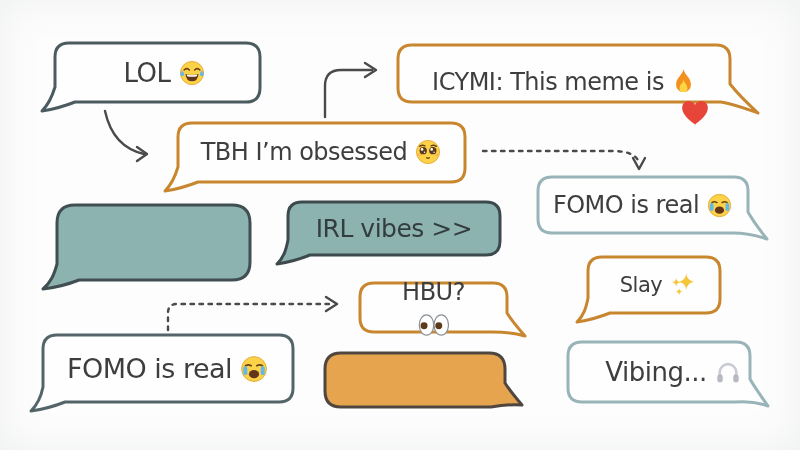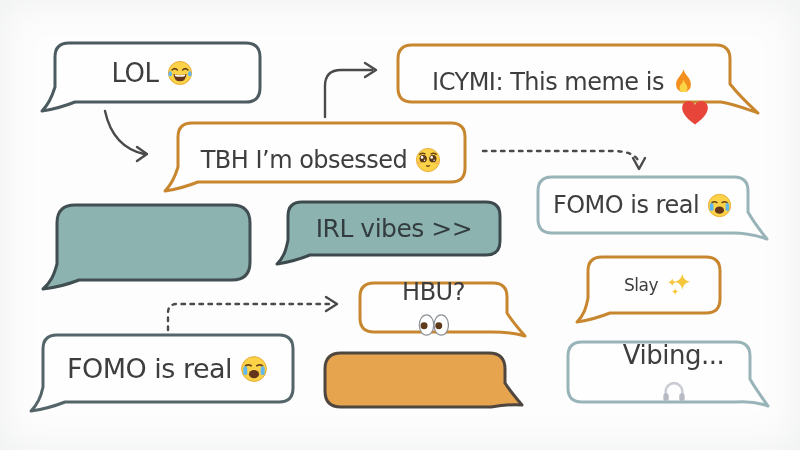--- a/index.html
+++ b/index.html
@@ -62,21 +62,21 @@
           <path d="M633,158 L639,169 L645,158"></path>
         </g>
         <g>
           <path d="M168,330 V313 Q168,304 177,304 H333" stroke-dasharray="3.5 5.5"></path>
           <path d="M326,297 L337,304 L326,311"></path>
         </g>
       </g>
     </g>
   </svg>
 
-  <div class="msg" style="left:50px;top:43px;width:205px;height:59px;font-size:26px;">
+  <div class="msg" style="left:62px;top:43px;width:205px;height:59px;font-size:26px;">
     <span>LOL</span>
     <svg width="28" height="28" viewBox="0 0 32 32">
       <circle cx="16" cy="16" r="13.2" fill="#fcd348" stroke="#e3a62f" stroke-width="1"></circle>
       <path d="M7,12.5 Q10,9.5 13,12.5 M19,12.5 Q22,9.5 25,12.5" fill="none" stroke="#694317" stroke-width="1.8" stroke-linecap="round"></path>
       <path d="M8.5,17 Q16,19.5 23.5,17 Q22.5,25.5 16,25.5 Q9.5,25.5 8.5,17 Z" fill="#63361c"></path>
       <path d="M10,17.8 Q16,19.6 22,17.8 L21.6,19.6 Q16,21 10.4,19.6 Z" fill="#ffffff"></path>
       <path d="M4.5,13.5 Q1.5,17.5 3.5,19.5 Q6.5,20.5 7,17.5 Q7,15 4.5,13.5 Z" fill="#5fb8ee"></path>
       <path d="M27.5,13.5 Q30.5,17.5 28.5,19.5 Q25.5,20.5 25,17.5 Q25,15 27.5,13.5 Z" fill="#5fb8ee"></path>
     </svg>
   </div>
@@ -88,21 +88,21 @@
       <path d="M14,13 C13.5,17.5 9.5,18.5 9.5,23 a4.5,4.5 0 0 0 9,0 C18.5,18.5 15,17.5 14,13 Z" fill="#fbd546"></path>
     </svg>
   </div>
 
   <div class="heart-float">
     <svg width="38" height="34" viewBox="0 0 32 30">
       <path d="M16,27 C7,20.5 3.5,15 5,10 C6.5,5.5 13,4.5 16,9.5 C19,4.5 25.5,5.5 27,10 C28.5,15 25,20.5 16,27 Z" fill="#e8453a"></path>
     </svg>
   </div>
 
-  <div class="msg" style="left:178px;top:123px;width:287px;height:73px;font-size:24px;">
+  <div class="msg" style="left:178px;top:115px;width:287px;height:73px;font-size:24px;">
     <span>TBH I’m obsessed</span>
     <svg width="28" height="28" viewBox="0 0 32 32">
       <circle cx="16" cy="16" r="13.2" fill="#fcd348" stroke="#e3a62f" stroke-width="1"></circle>
       <path d="M6.5,9.5 Q9.5,7.5 12.5,9 M19.5,9 Q22.5,7.5 25.5,9.5" fill="none" stroke="#694317" stroke-width="1.6" stroke-linecap="round"></path>
       <circle cx="10.5" cy="14.5" r="4.2" fill="#5d3a1a"></circle>
       <circle cx="21.5" cy="14.5" r="4.2" fill="#5d3a1a"></circle>
       <circle cx="9.2" cy="13" r="1.5" fill="#fff"></circle>
         <circle cx="12" cy="16.3" r="0.8" fill="#fff"></circle>
       <circle cx="20.2" cy="13" r="1.5" fill="#fff"></circle>
         <circle cx="23" cy="16.3" r="0.8" fill="#fff"></circle>
@@ -120,21 +120,21 @@
     <span>FOMO is real</span>
     <svg width="27" height="27" viewBox="0 0 32 32">
       <circle cx="16" cy="16" r="13.2" fill="#fcd348" stroke="#e3a62f" stroke-width="1"></circle>
       <path d="M7,12.5 Q10,10.8 13,12.5 M19,12.5 Q22,10.8 25,12.5" fill="none" stroke="#694317" stroke-width="1.8" stroke-linecap="round"></path>
       <rect x="4.6" y="13" width="4.2" height="9.5" rx="2.1" fill="#5fb8ee"></rect>
       <rect x="23.2" y="13" width="4.2" height="9.5" rx="2.1" fill="#5fb8ee"></rect>
       <ellipse cx="16" cy="21.5" rx="5.4" ry="4.4" fill="#63361c"></ellipse>
     </svg>
   </div>
 
-  <div class="msg" style="left:588px;top:257px;width:140px;height:56px;font-size:17px;">
+  <div class="msg" style="left:588px;top:257px;width:140px;height:56px;font-size:21px;">
     <span>Slay</span>
     <svg width="27" height="27" viewBox="0 0 32 32">
       <path d="M20.5,2 Q21.8,10.2 29.5,11.5 Q21.8,12.8 20.5,21 Q19.2,12.8 11.5,11.5 Q19.2,10.2 20.5,2 Z" fill="#f5c63b"></path>
       <path d="M8.5,7 Q9.1,11.4 13.5,12 Q9.1,12.6 8.5,17 Q7.9,12.6 3.5,12 Q7.9,11.4 8.5,7 Z" fill="#f5c63b"></path>
       <path d="M12,19 Q12.5,22.7 16,23.2 Q12.5,23.7 12,27.5 Q11.5,23.7 8,23.2 Q11.5,22.7 12,19 Z" fill="#f5c63b"></path>
     </svg>
   </div>
 
   <div class="msg" style="left:360px;top:283px;width:147px;height:49px;font-size:24px;flex-direction:column;">
     <span>HBU?</span>
@@ -150,21 +150,21 @@
     <span>FOMO is real</span>
     <svg width="30" height="30" viewBox="0 0 32 32">
       <circle cx="16" cy="16" r="13.2" fill="#fcd348" stroke="#e3a62f" stroke-width="1"></circle>
       <path d="M7,12.5 Q10,10.8 13,12.5 M19,12.5 Q22,10.8 25,12.5" fill="none" stroke="#694317" stroke-width="1.8" stroke-linecap="round"></path>
       <rect x="4.6" y="13" width="4.2" height="9.5" rx="2.1" fill="#5fb8ee"></rect>
       <rect x="23.2" y="13" width="4.2" height="9.5" rx="2.1" fill="#5fb8ee"></rect>
       <ellipse cx="16" cy="21.5" rx="5.4" ry="4.4" fill="#63361c"></ellipse>
     </svg>
   </div>
 
-  <div class="msg" style="left:568px;top:342px;width:211px;height:60px;font-size:26px;flex-direction:column;">
+  <div class="msg" style="left:568px;top:342px;width:211px;height:60px;font-size:26px;">
     <span>Vibing...</span>
     <svg width="28" height="28" viewBox="0 0 32 32">
       <path d="M6.5,22 V16.5 a9.5,9.5 0 0 1 19,0 V22" fill="none" stroke="#c9ccd3" stroke-width="3" stroke-linecap="round"></path>
       <rect x="3.8" y="18.5" width="6.2" height="9.5" rx="3.1" fill="#b7bac2"></rect>
       <rect x="22" y="18.5" width="6.2" height="9.5" rx="3.1" fill="#b7bac2"></rect>
     </svg>
   </div>
 
 </div>
 

